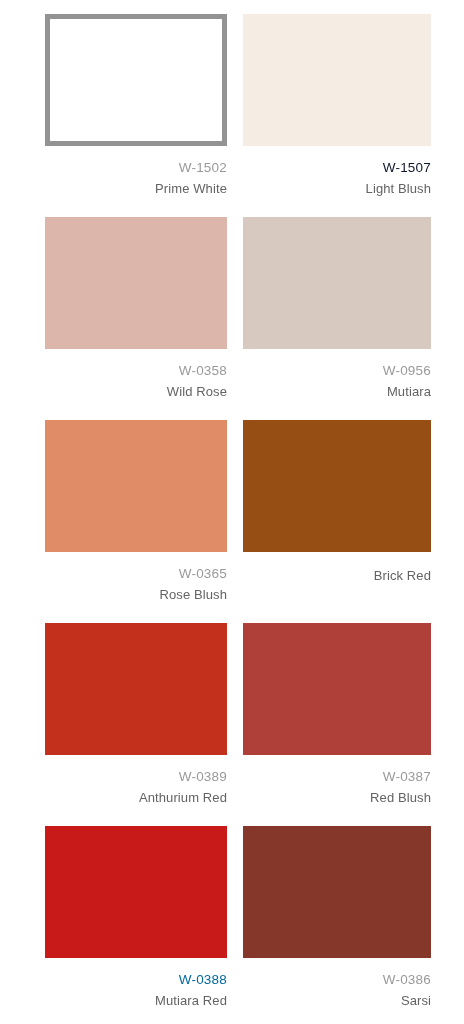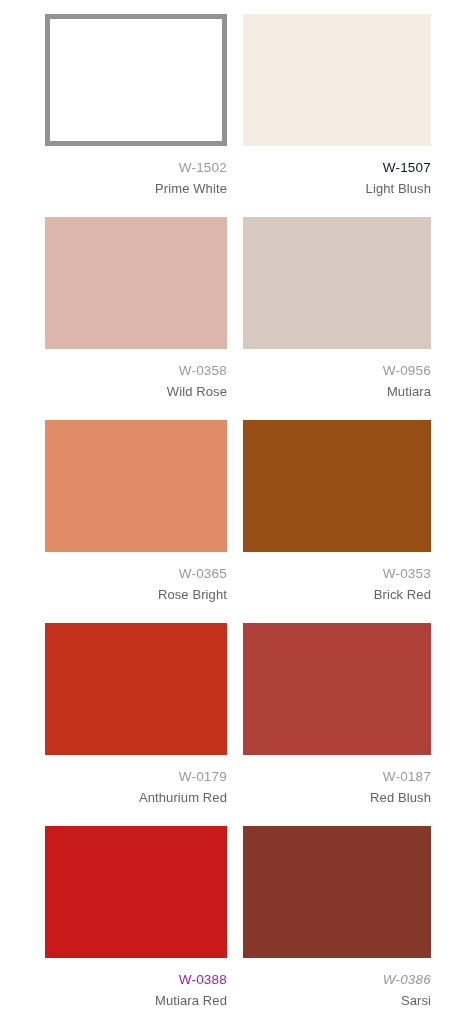--- a/index.html
+++ b/index.html
@@ -105,56 +105,55 @@
           <span class="swatch-code" style="color: rgb(154, 154, 154);">W-0956</span>
           <span class="swatch-name" style="color: rgb(99, 99, 99);">Mutiara</span>
         </div>
       </div>
     </div>
     <div class="palette-row">
       <div class="swatch-cell col-left">
         <div class="swatch-chip" style="background: rgb(224, 140, 103);"></div>
         <div class="swatch-caption">
           <span class="swatch-code" style="color: rgb(154, 154, 154);">W-0365</span>
-          <span class="swatch-name" style="color: rgb(99, 99, 99);">Rose Bright</span>
+          <span class="swatch-name" style="color: rgb(99, 99, 99);">Rose Blush</span>
         </div>
       </div>
       <div class="swatch-cell col-right">
         <div class="swatch-chip" style="background: rgb(151, 78, 21);"></div>
         <div class="swatch-caption">
-          <span class="swatch-code" style="color: rgb(154, 154, 154);">W-0353</span>
           <span class="swatch-name" style="color: rgb(99, 99, 99);">Brick Red</span>
         </div>
       </div>
     </div>
     <div class="palette-row">
       <div class="swatch-cell col-left">
         <div class="swatch-chip" style="background: rgb(195, 48, 27);"></div>
         <div class="swatch-caption">
-          <span class="swatch-code" style="color: rgb(154, 154, 154);">W-0179</span>
+          <span class="swatch-code" style="color: rgb(154, 154, 154);">W-0389</span>
           <span class="swatch-name" style="color: rgb(99, 99, 99);">Anthurium Red</span>
         </div>
       </div>
       <div class="swatch-cell col-right">
         <div class="swatch-chip" style="background: rgb(174, 63, 57);"></div>
         <div class="swatch-caption">
-          <span class="swatch-code" style="color: rgb(154, 154, 154);">W-0187</span>
+          <span class="swatch-code" style="color: rgb(154, 154, 154);">W-0387</span>
           <span class="swatch-name" style="color: rgb(99, 99, 99);">Red Blush</span>
         </div>
       </div>
     </div>
     <div class="palette-row row-last">
       <div class="swatch-cell col-left">
         <div class="swatch-chip" style="background: rgb(200, 26, 24);"></div>
         <div class="swatch-caption">
-          <span class="swatch-code" style="color: #a21caf; text-align: right;">W-0388</span>
+          <span class="swatch-code" style="color: #0369a1; text-align: right;">W-0388</span>
           <span class="swatch-name" style="color: rgb(99, 99, 99);">Mutiara Red</span>
         </div>
       </div>
       <div class="swatch-cell col-right">
         <div class="swatch-chip" style="background: rgb(133, 56, 42);"></div>
         <div class="swatch-caption">
-          <span class="swatch-code" style="color: rgb(154, 154, 154); font-style: italic;">W-0386</span>
+          <span class="swatch-code" style="color: rgb(154, 154, 154);">W-0386</span>
           <span class="swatch-name" style="color: rgb(99, 99, 99);">Sarsi</span>
         </div>
       </div>
     </div>
   </div>
 
 </body></html>

